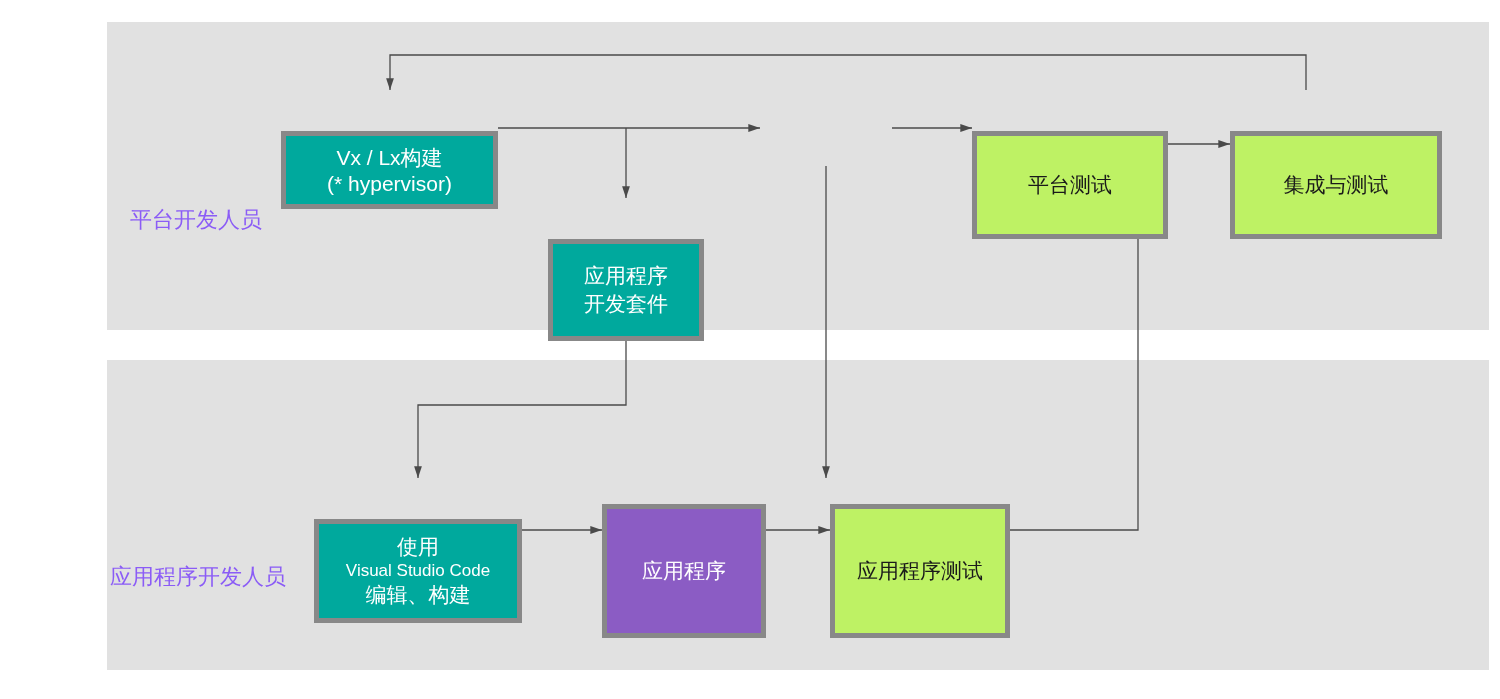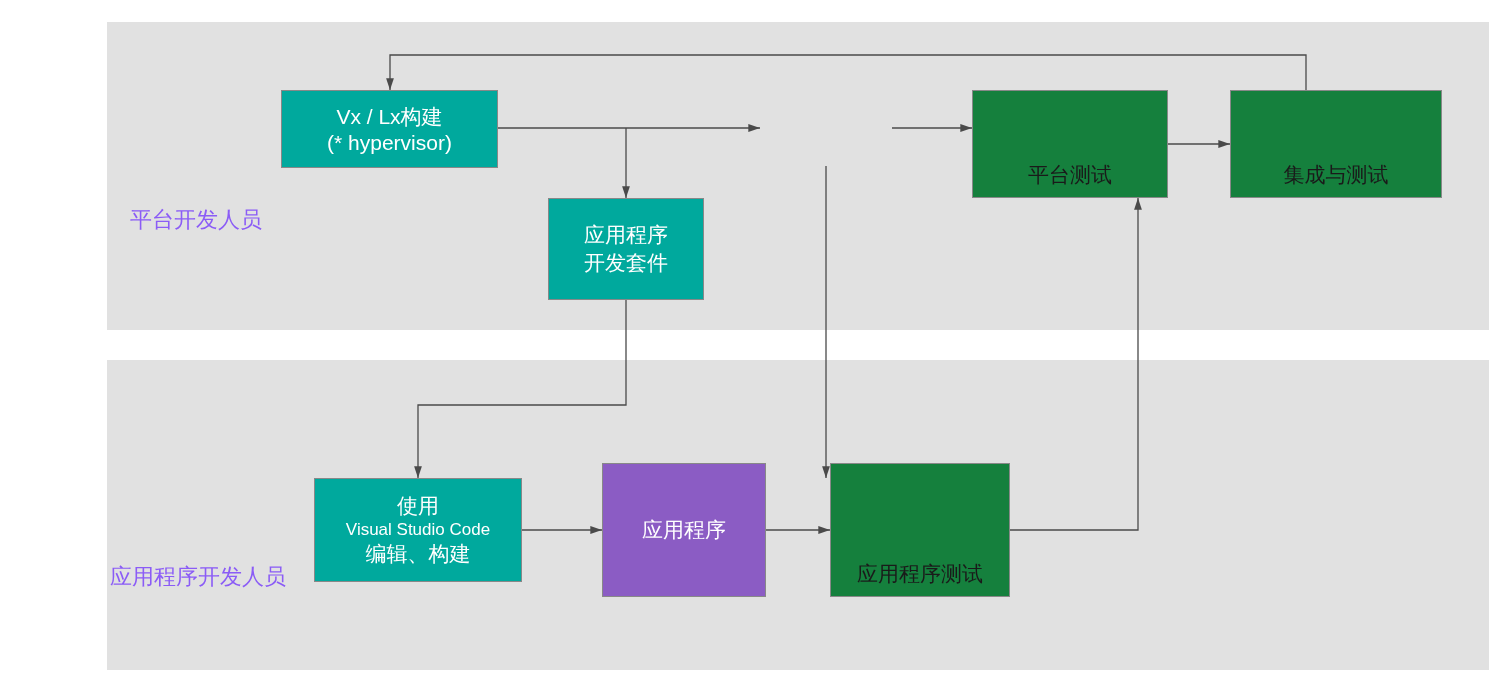--- a/index.html
+++ b/index.html
@@ -22,27 +22,28 @@
   }
   .panel-top { left: 107px; top: 22px; width: 1382px; height: 308px; }
   .panel-bottom { left: 107px; top: 360px; width: 1382px; height: 310px; }
   .box {
     position: absolute;
     display: flex;
     flex-direction: column;
     align-items: center;
     justify-content: center;
     text-align: center;
-    border: 1px solid #0369a1;
+    border: 5px solid #0369a1;
     box-sizing: border-box;
     padding: 8px 12px;
     font-size: 21px;
+    margin-top: 41px;
   }
   .teal { background: #00a99d; color: #fff; border-color: #888; }
-  .gray { background: #15803d; color: #1a1a1a; border-color: #888; justify-content: flex-end; }
+  .gray { background: #bef264; color: #1a1a1a; border-color: #888; }
   .purple { background: #8b5cc4; color: #fff; border-color: #888; }
   .row-label {
     position: absolute;
     font-size: 22px;
     color: #8b5cf6;
     margin-top: 47px;
   }
   svg.edges {
     position: absolute;
     left: 0; top: 0;

